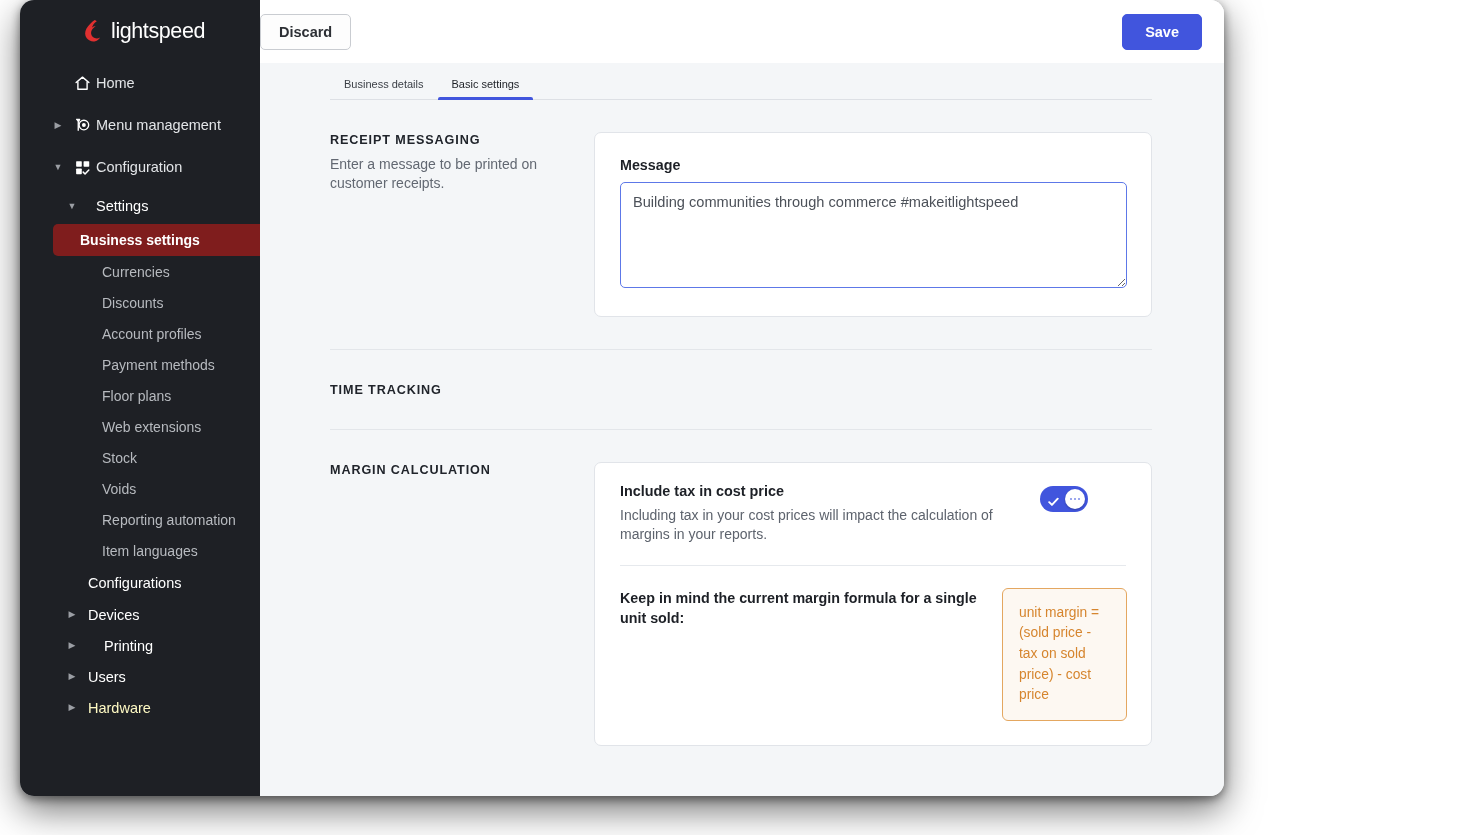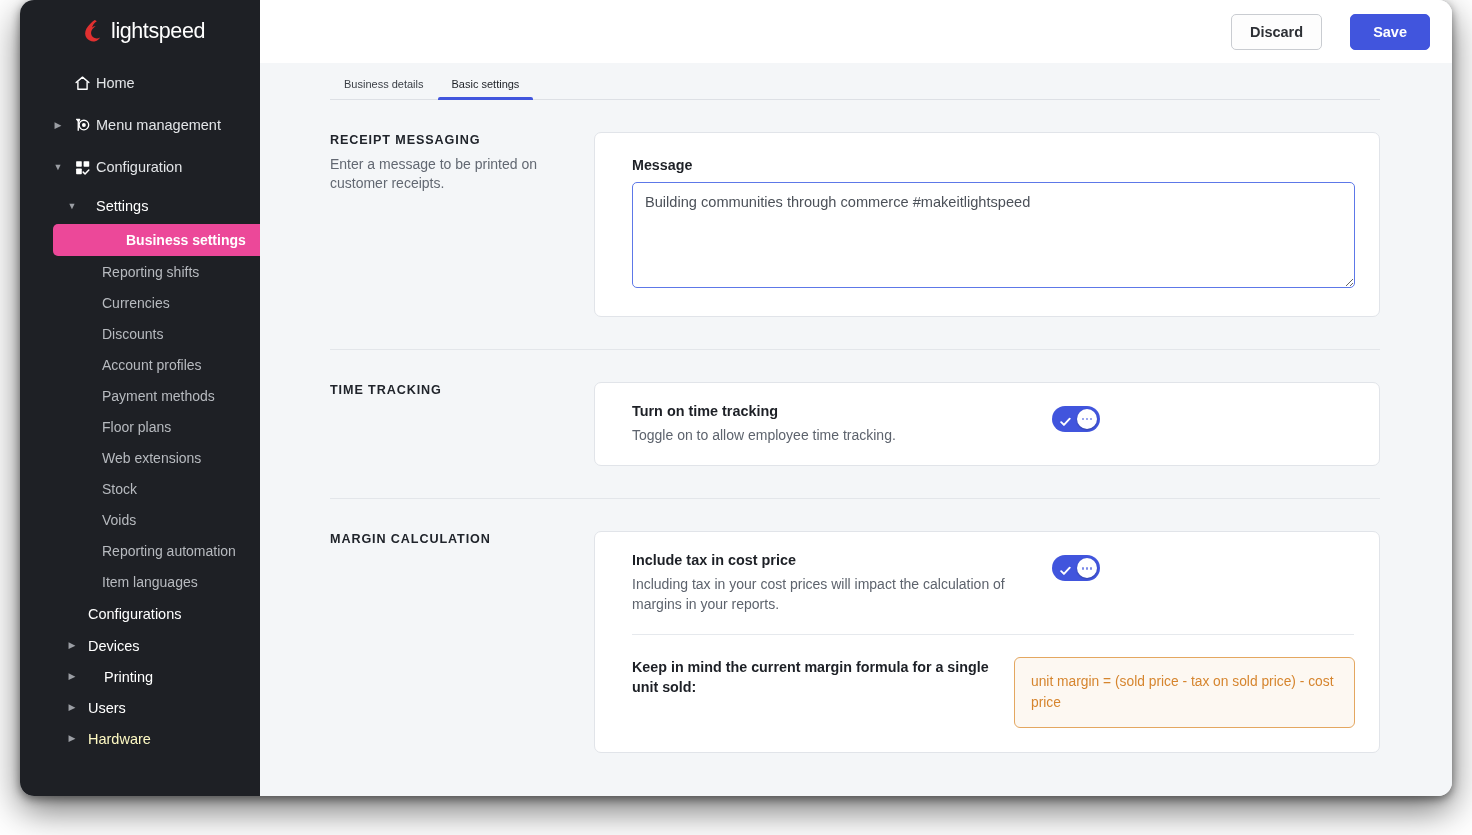--- a/index.html
+++ b/index.html
@@ -7,21 +7,21 @@
     width: 1472px; height: 835px;
     background: #ffffff;
     font-family: "Liberation Sans", sans-serif;
     overflow: hidden;
   }
 
   
   #app-window {
     position: absolute;
     left: 20px; top: 0px;
-    width: 1432px; height: 796px;
+    width: 1204px; height: 796px;
     border-radius: 14px;
     overflow: hidden;
     display: flex;
     box-shadow: 0 14px 36px rgba(0,0,0,0.55), 0 3px 10px rgba(0,0,0,0.45);
     background: #f4f6f8;
   }
 
   
   #sidebar {
     width: 240px;
@@ -66,40 +66,40 @@
   .caret.spacer { color: transparent; }
   .nav-icon {
     width: 20px; flex: 0 0 20px;
     margin-left: 8px;
     display: flex; align-items: center; justify-content: center;
   }
   .nav-label { margin-left: 4px; }
   .nav-row.level1 .nav-label { margin-left: 10px; font-size: 14.5px; }
   .nav-row.level2 { padding-left: 82px; font-size: 14px; color: #b7babf; height: 31px; }
   .nav-row.level2.active {
-    background: #ec4899;
+    background: #7f1d1d;
     color: #ffffff;
     margin: 0 13px 0 33px;
-    padding-left: 73px;
+    padding-left: 27px;
     border-radius: 5px;
     width: 214px;
   }
 
   
   #main {
     flex: 1 1 auto;
     display: flex; flex-direction: column;
     background: #f4f6f8;
     min-width: 0;
   }
   #topbar {
     height: 63px;
     flex: 0 0 63px;
     background: #ffffff;
-    display: flex; align-items: center; justify-content: flex-end;
+    display: flex; align-items: center; justify-content: space-between;
     padding-right: 22px;
     gap: 28px;
   }
   .btn {
     height: 36px;
     border-radius: 5px;
     font-size: 14.5px;
     font-weight: 700;
     display: inline-flex; align-items: center; justify-content: center;
     cursor: pointer;
@@ -176,21 +176,20 @@
     font-size: 14px;
     color: #626872;
     line-height: 1.35;
   }
   .card {
     flex: 1 1 auto;
     background: #ffffff;
     border: 1px solid #e1e4e9;
     border-radius: 7px;
     min-width: 0;
-    padding-left: 12px;
   }
 
   .card-pad { padding: 24px 24px 24px 25px; }
 
   .field-label {
     font-size: 14.3px;
     font-weight: 700;
     color: #1d2026;
     margin-bottom: 9px;
   }
@@ -333,23 +332,20 @@
       <div class="nav-row level1" style="height:36px;">
         <span class="caret" style="margin-left:46px;">▼</span>
         <span class="nav-label" style="margin-left:18px;color:#ffffff;">Settings</span>
       </div>
 
       <div class="nav-row level2 active" style="font-weight:700;height:32px;align-items:center;">
         <span>Business settings</span>
       </div>
 
       <div class="nav-row level2">
-          <span>Reporting shifts</span>
-        </div>
-      <div class="nav-row level2">
           <span>Currencies</span>
         </div>
       <div class="nav-row level2">
           <span>Discounts</span>
         </div>
       <div class="nav-row level2">
           <span>Account profiles</span>
         </div>
       <div class="nav-row level2">
           <span>Payment methods</span>
@@ -423,40 +419,20 @@
           <div class="card-pad">
             <div class="field-label">Message</div>
             <textarea class="message-input" placeholder="Enter a message" style="">Building communities through commerce #makeitlightspeed</textarea>
           </div>
         </div>
       </div>
 
       <div class="section">
         <div class="section-side">
           <div class="section-title">Time tracking</div>
-        </div>
-        <div class="card">
-          <div class="row-toggle">
-            <div class="rt-text">
-              <div class="rt-title">Turn on time tracking</div>
-              <div class="rt-desc">Toggle on to allow employee time tracking.</div>
-            </div>
-            <div class="toggle">
-              <span class="tick">
-                <svg viewBox="0 0 12 12" width="11" height="11">
-                    <path d="M1.3 6.2 4.3 9.2 10.6 2.4" fill="none" stroke="#ffffff" stroke-width="2.1" stroke-linecap="round" stroke-linejoin="round"></path>
-                  </svg>
-              </span>
-              <span class="knob">
-                  <i></i>
-                  <i></i>
-                  <i></i>
-                </span>
-            </div>
-          </div>
         </div>
       </div>
 
       <div class="section" style="border-bottom:none;">
         <div class="section-side">
           <div class="section-title">Margin calculation</div>
         </div>
         <div class="card">
           <div class="row-toggle">
             <div class="rt-text">

